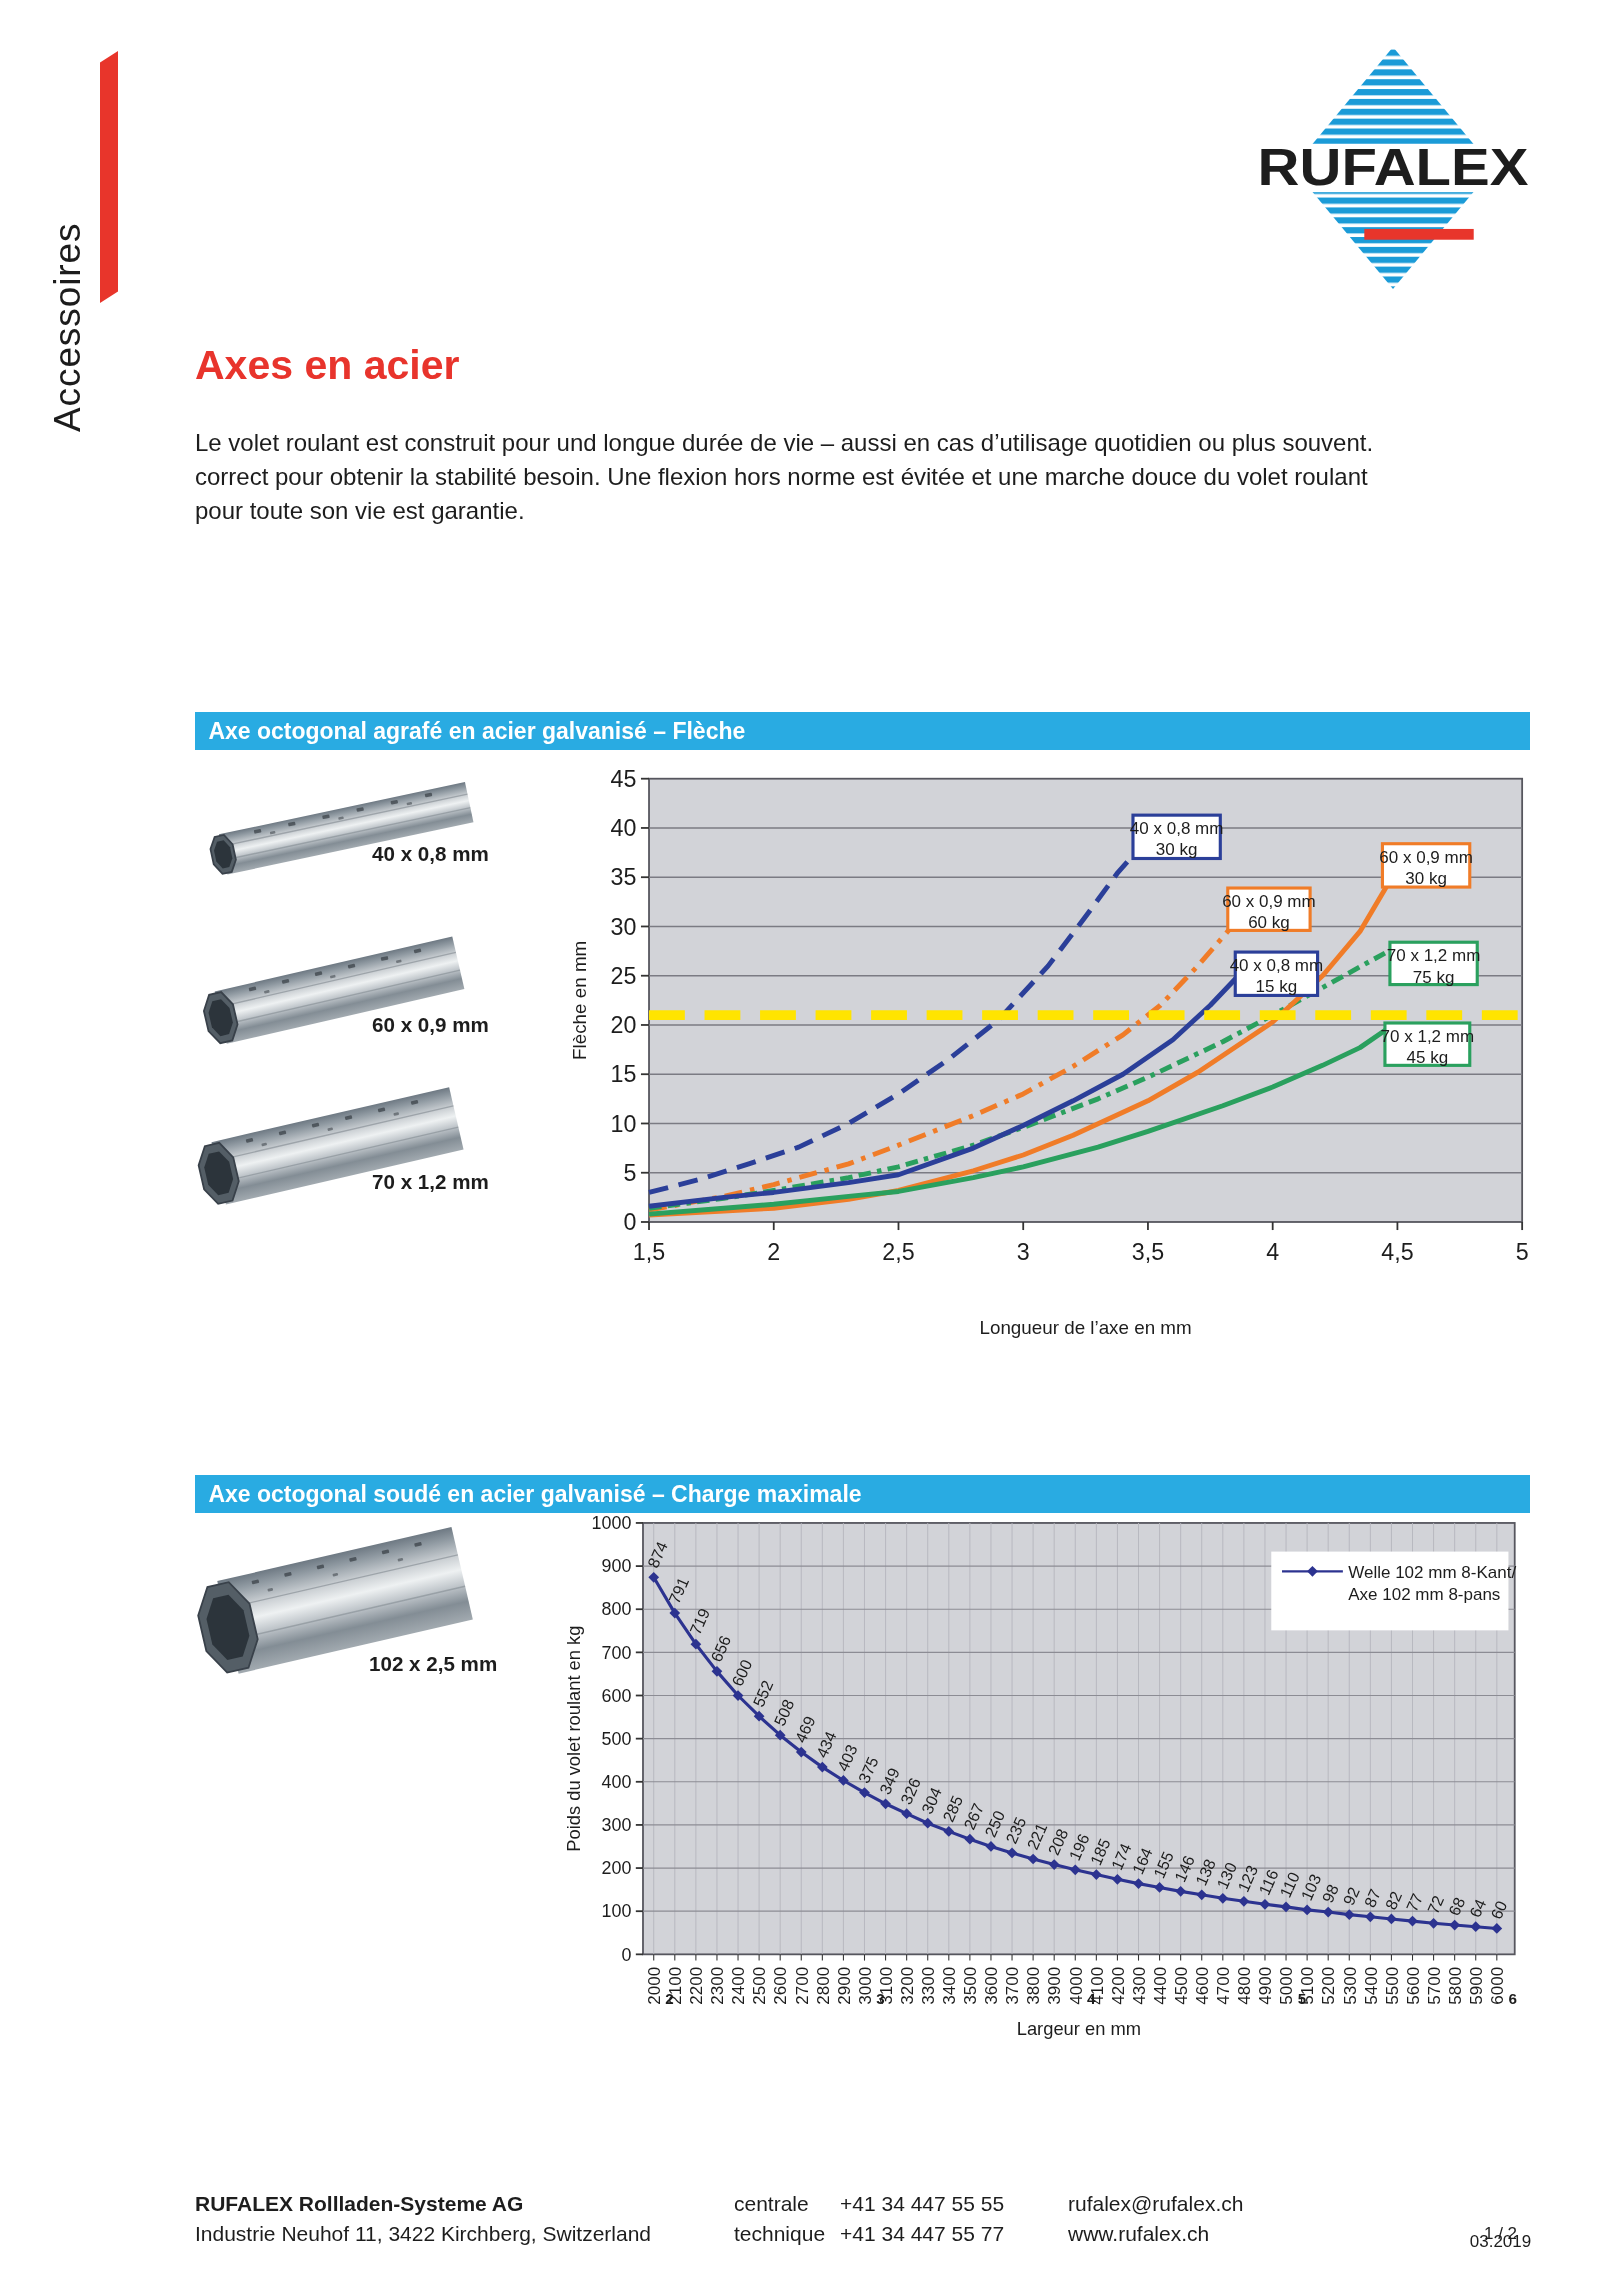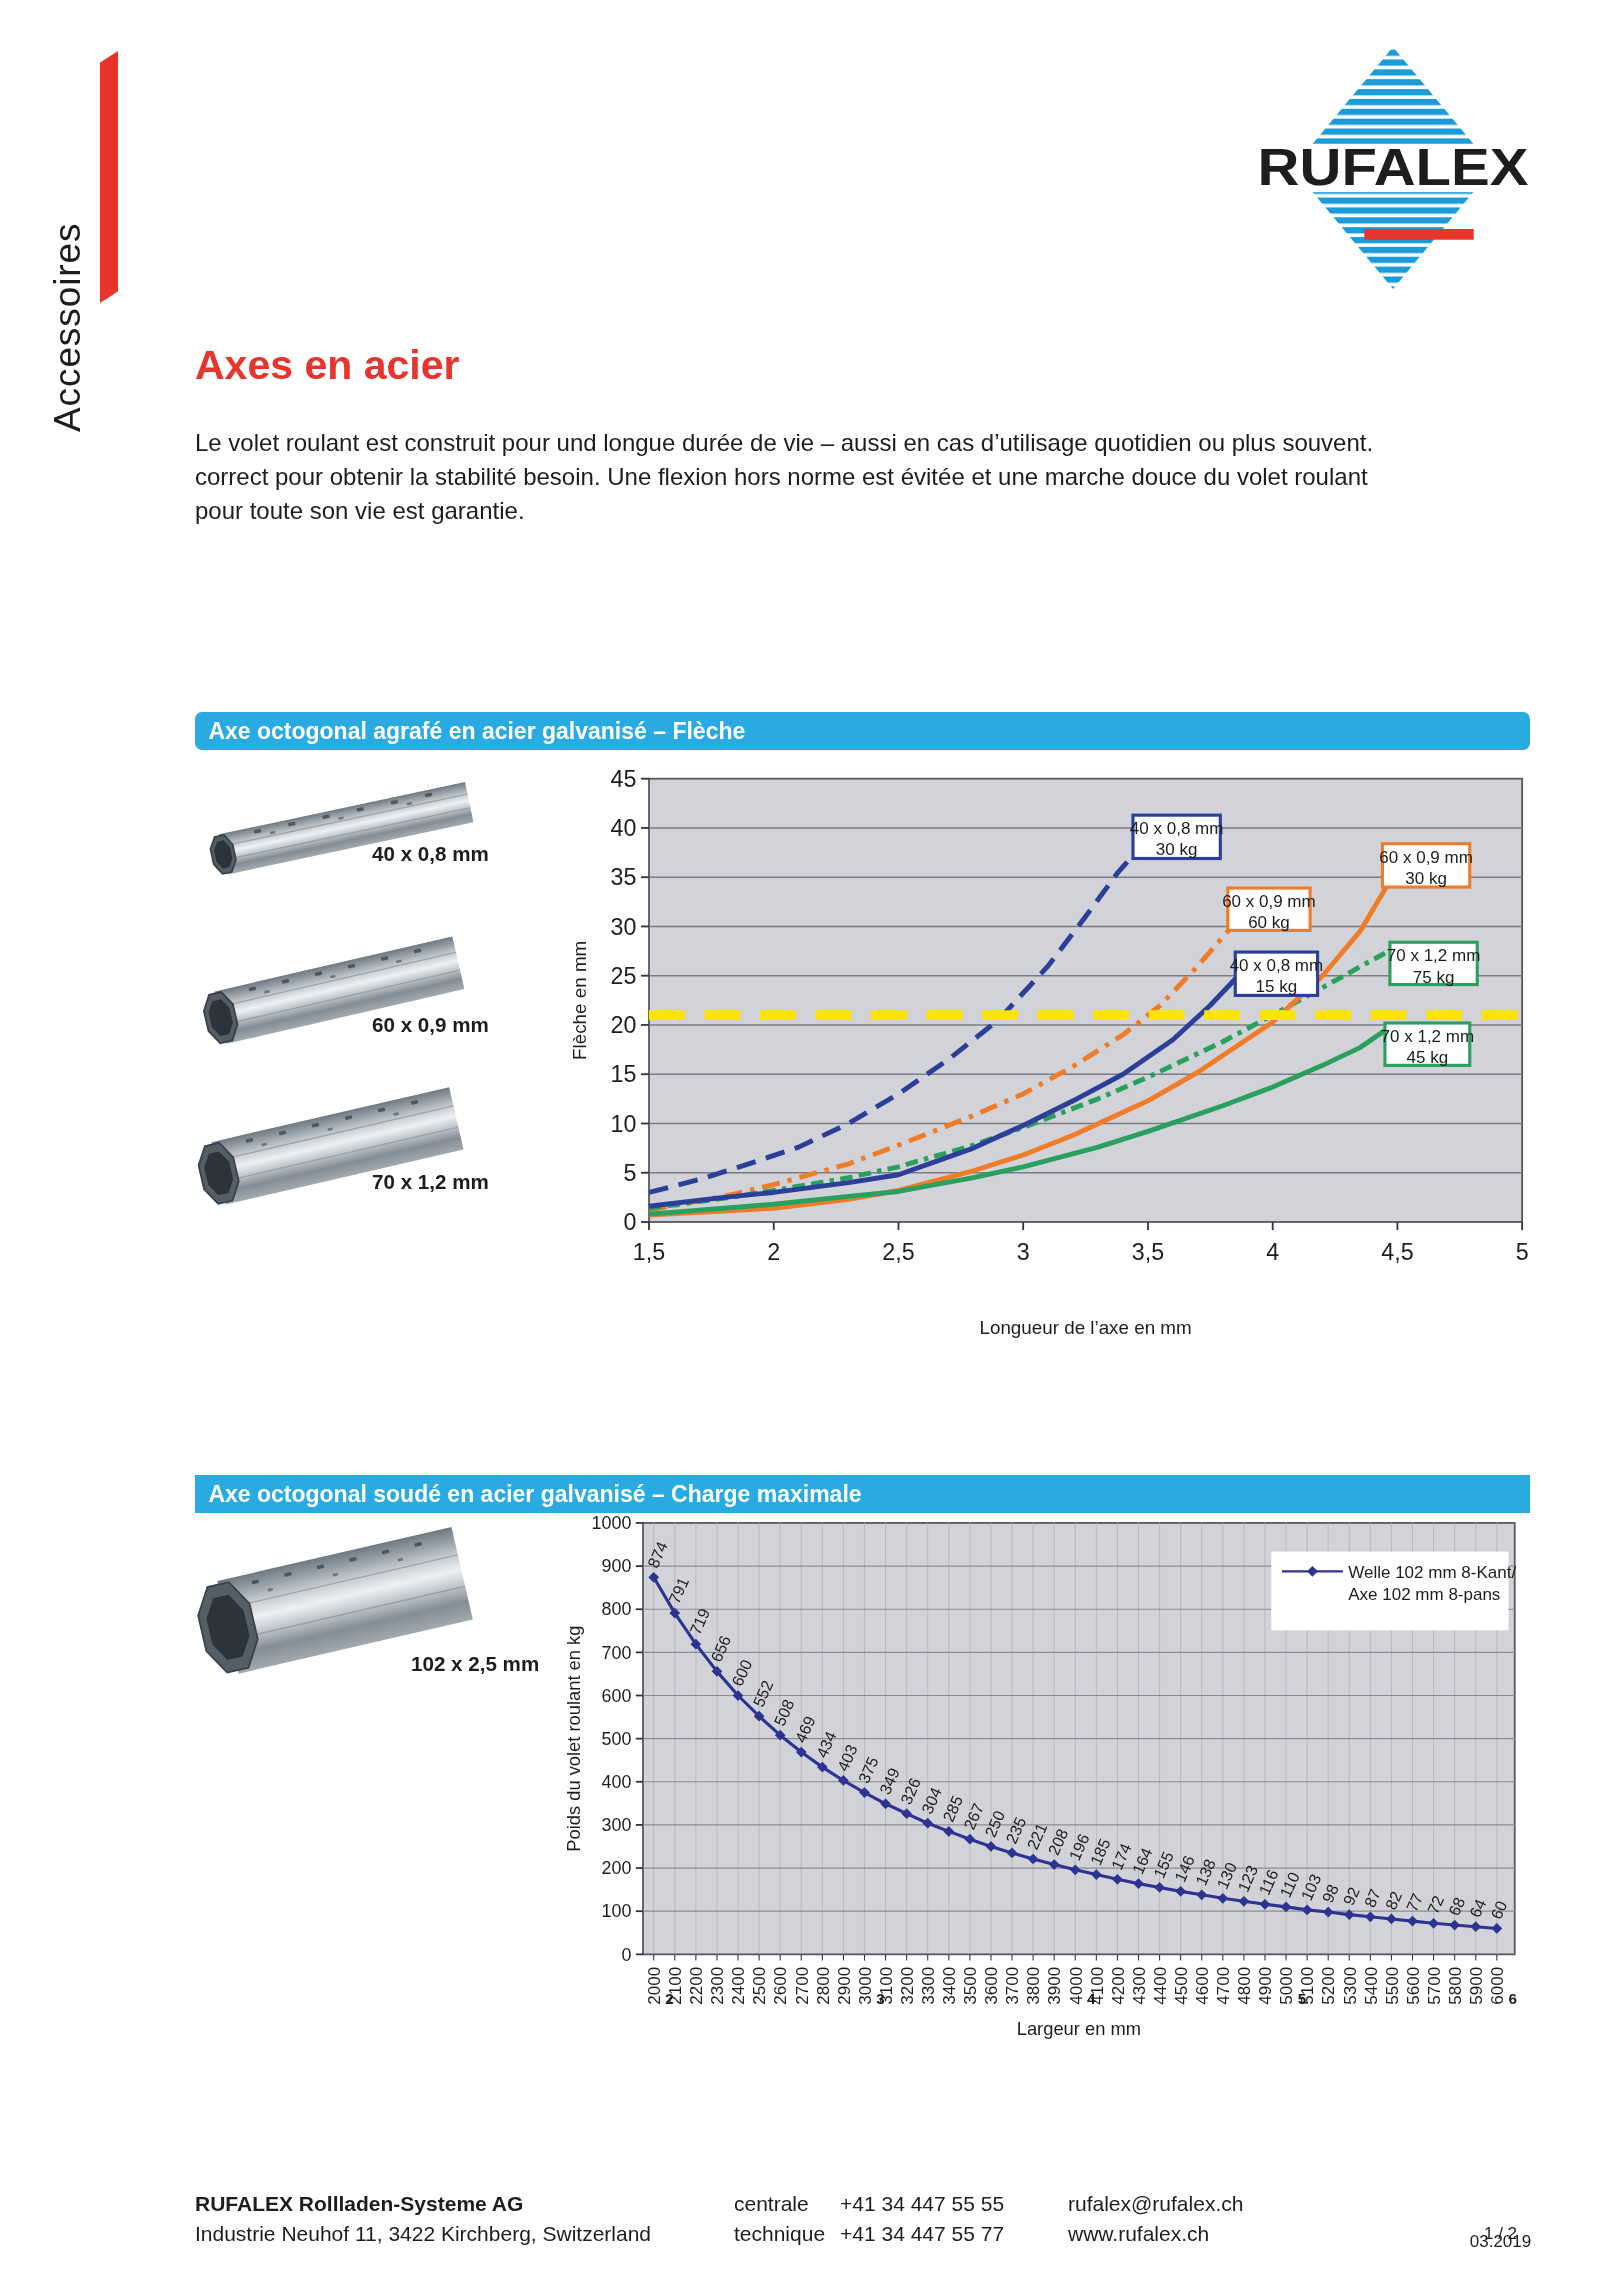--- a/index.html
+++ b/index.html
@@ -8,29 +8,29 @@
   .side-label{position:absolute;left:47px;top:432px;transform:rotate(-90deg);
       transform-origin:left top;font-size:37px;letter-spacing:0.9px;color:#1c1c1c;white-space:nowrap;}
   .side-bar{position:absolute;left:100px;top:51px;width:18px;height:252px;background:#e8352b;
       clip-path:polygon(0 11.6px,100% 0,100% calc(100% - 11.6px),0 100%);}
   .logo{position:absolute;left:1245px;top:19.7px;width:296px;height:278px;}
   .page-title{position:absolute;left:195px;top:342px;font-size:41px;font-weight:bold;color:#e8342c;margin:0;}
   .intro{position:absolute;left:195px;top:426px;width:1361px;font-size:24px;line-height:34px;margin:0;}
   .intro span{display:block;}
   .banner{position:absolute;left:195px;width:1335px;height:38px;background:#29abe2;}
   .banner span{display:block;padding-left:13.4px;font-size:23px;font-weight:bold;color:#fff;line-height:38px;}
-  #banner1{top:712px;border-radius:7px;} #banner2{top:1475px;}
+  #banner1{top:712px;} #banner2{top:1475px;}
   .tube{position:absolute;}
   #tube1{left:208px;top:809px;transform:rotate(-12deg);}
   #tube2{left:202px;top:965px;transform:rotate(-13deg);}
   #tube3{left:196px;top:1116px;transform:rotate(-13deg);}
   #tube4{left:197px;top:1556px;transform:rotate(-13deg);}
   .tube-label{position:absolute;font-size:20.6px;font-weight:bold;white-space:nowrap;}
   #tlabel1{left:372px;top:842px;} #tlabel2{left:372px;top:1013px;}
-  #tlabel3{left:372px;top:1170px;} #tlabel4{left:369px;top:1652px;margin-left:42px;}
+  #tlabel3{left:372px;top:1170px;} #tlabel4{left:369px;top:1652px;}
   #chart1{position:absolute;left:537px;top:759px;}
   #chart2{position:absolute;left:528px;top:1514px;}
   .footer-company{position:absolute;left:195px;top:2192px;font-size:21px;font-weight:bold;text-align:center;}
   .footer-address{position:absolute;left:195px;top:2222px;font-size:21px;}
   .footer-phones{position:absolute;left:734px;top:2192px;font-size:21px;}
   .footer-phones .row{height:29.6px;}
   .footer-phones .lbl{display:inline-block;width:106px;}
   .footer-web{position:absolute;left:1068px;top:2192px;font-size:21px;}
   .footer-web div{height:29.6px;}
   .footer-page{position:absolute;left:1451px;top:2200px;width:99px;text-align:center;font-size:17px;margin-top:24px;}

